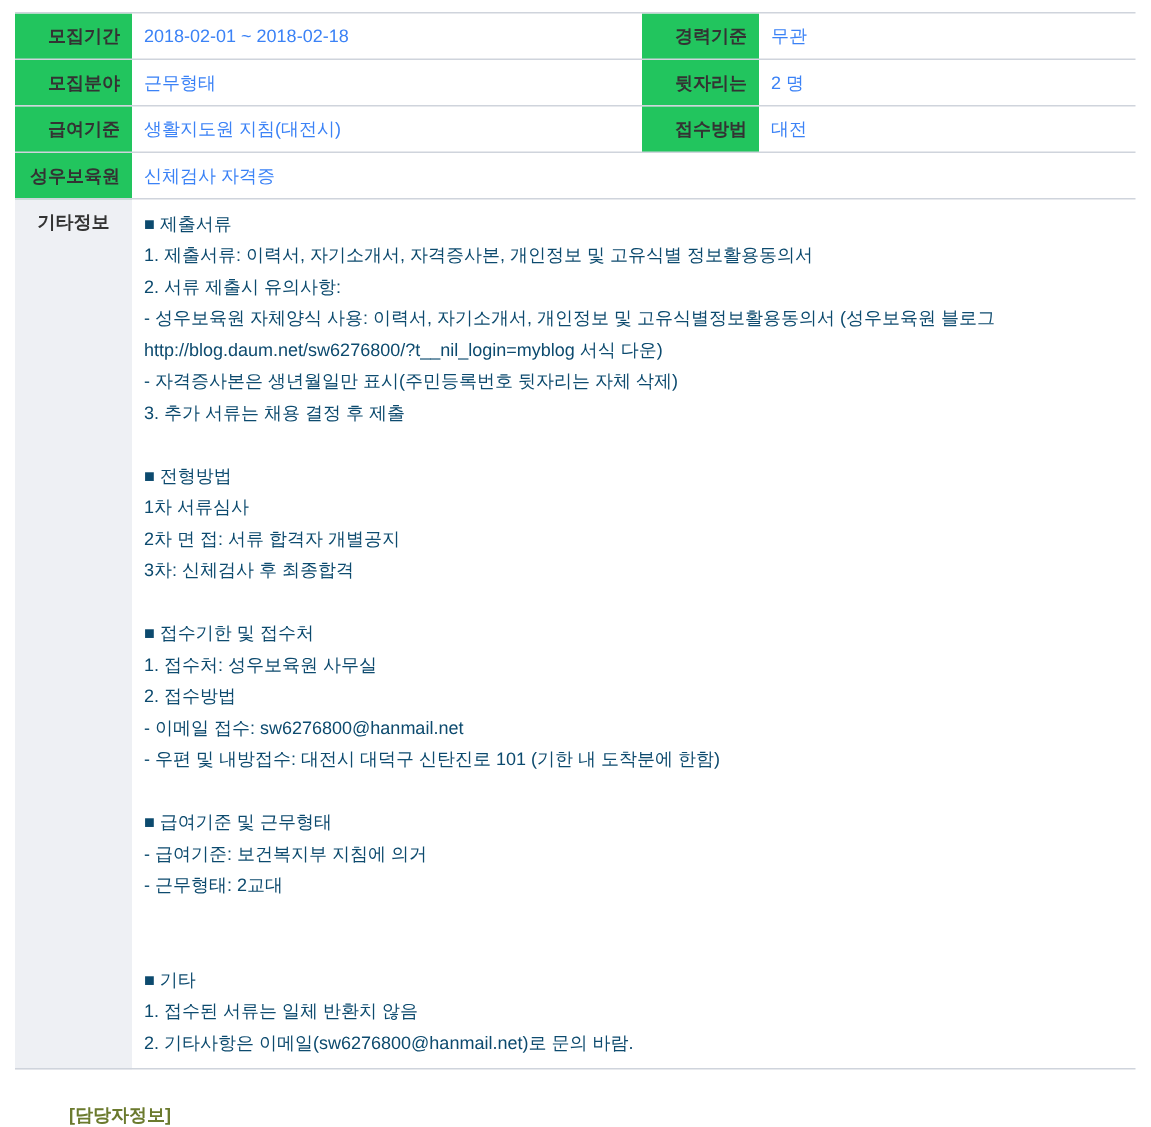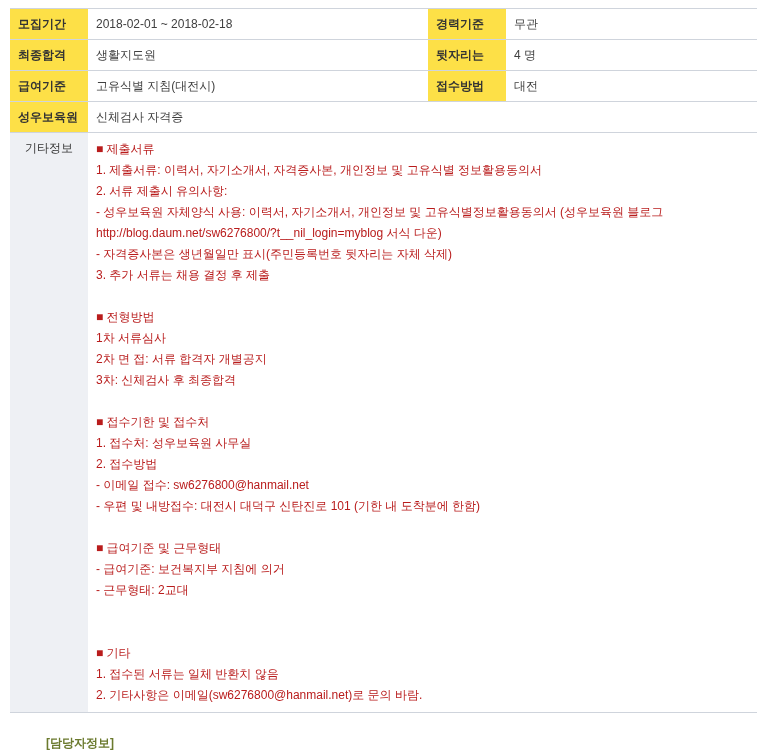--- a/index.html
+++ b/index.html
@@ -26,45 +26,45 @@
   }
   table.info td {
     border-top: 1px solid #cfd4dc;
     border-bottom: 1px solid #cfd4dc;
     padding: 6px 8px;
     font-size: 12px;
     vertical-align: top;
     line-height: 1.5;
   }
   td.lbl {
-    background: #fde047;
+    background: #22c55e;
     color: #333;
     font-weight: bold;
-    text-align: left;
+    text-align: right;
     white-space: nowrap;
   }
   td.val {
     background: #ffffff;
-    color: #404040;
+    color: #3b82f6;
   }
   td.val-detail {
     background: #ffffff;
     padding: 10px 12px 14px 12px;
   }
   td.lbl-detail {
     background: #eef0f4;
-    font-weight: normal;
+    font-weight: bold;
     text-align: center;
     vertical-align: middle;
   }
   .detail-text {
     white-space: pre-wrap;
     line-height: 1.75;
     font-size: 12px;
-    color: #b91c1c;
+    color: #0c4a6e;
   }
   .section-title {
     margin: 22px 0 6px 14px;
     font-size: 12px;
     font-weight: bold;
     color: #6b7a2e;
     padding-left: 32px;
   }
   .w-lbl1 { width: 78px; }
   .w-val1 { width: 340px; }
@@ -84,28 +84,28 @@
         <col class="w-val2">
     </colgroup>
     <tbody>
       <tr>
         <td class="lbl">모집기간</td>
         <td class="val">2018-02-01 ~ 2018-02-18</td>
         <td class="lbl">경력기준</td>
         <td class="val">무관</td>
       </tr>
       <tr>
-        <td class="lbl">최종합격</td>
-        <td class="val">생활지도원</td>
+        <td class="lbl">모집분야</td>
+        <td class="val">근무형태</td>
         <td class="lbl">뒷자리는</td>
-        <td class="val">4 명</td>
+        <td class="val">2 명</td>
       </tr>
       <tr>
         <td class="lbl">급여기준</td>
-        <td class="val">고유식별 지침(대전시)</td>
+        <td class="val">생활지도원 지침(대전시)</td>
         <td class="lbl">접수방법</td>
         <td class="val">대전</td>
       </tr>
       <tr>
         <td class="lbl">성우보육원</td>
         <td class="val" colspan="3">신체검사 자격증</td>
       </tr>
       <tr>
         <td class="lbl-detail">기타정보</td>
         <td class="val-detail" colspan="3">

